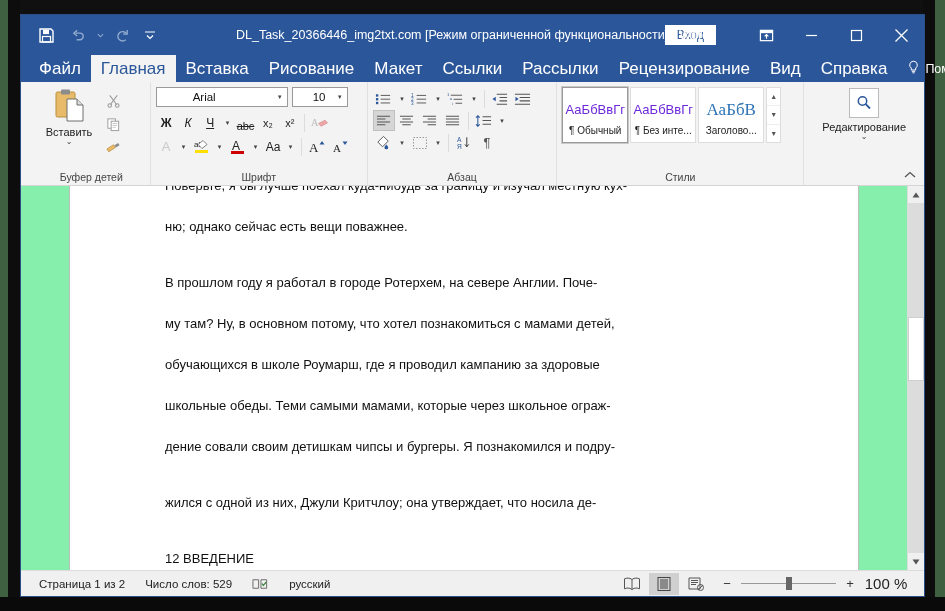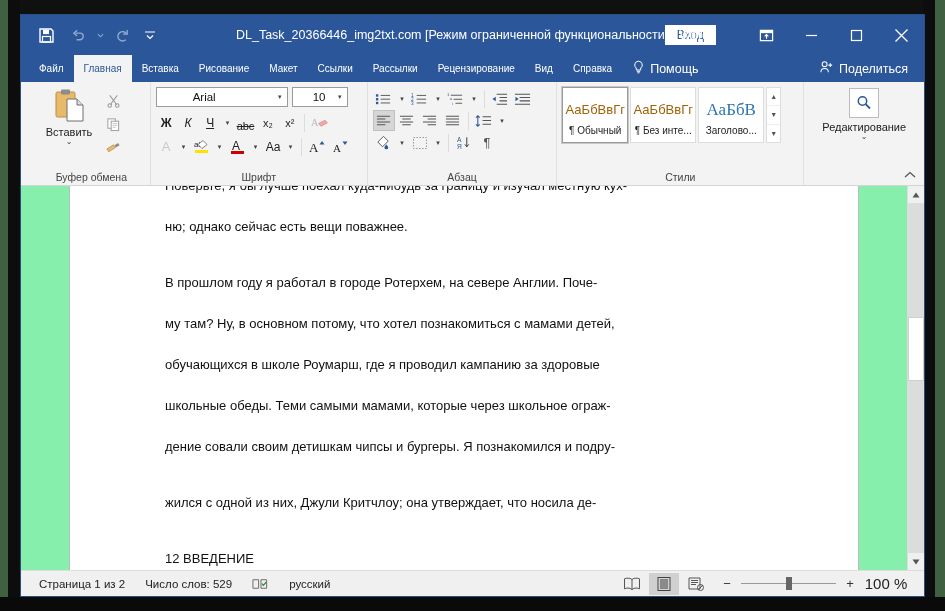--- a/index.html
+++ b/index.html
@@ -61,21 +61,21 @@
   }
   .wbtn svg { display:block; }
 
   
   .tabbar {
     height:27px; background:#2b579a; display:flex; align-items:stretch;
     flex:0 0 27px; padding-left:8px; position:relative;
   }
   .tab {
     display:flex; align-items:center; padding:0 10px;
-    font-size:10px; color:#fff; white-space:nowrap;
+    font-size:17px; color:#fff; white-space:nowrap;
   }
   .tab.active { background:#f3f3f3; color:#2b579a; }
   .tab-help { display:flex; align-items:center; gap:5px; padding:0 10px; font-size:12.5px; color:#fff; }
   .tab-share { display:flex; align-items:center; gap:5px; padding:0 10px; font-size:12.5px; color:#fff; margin-left:auto; margin-right:6px;}
 
   
   .ribbon {
     flex:0 0 104px; background:#f3f3f3; border-bottom:1px solid #d4d4d4;
     display:flex; position:relative;
   }
@@ -125,21 +125,21 @@
 
   
   .g-styles { width:248px; }
   .style-gallery { display:flex; align-items:stretch; padding-top:2px; }
   .style-item {
     width:66px; height:56px; border:1px solid #ddd; background:#fff;
     display:flex; flex-direction:column; align-items:center; justify-content:center;
     margin-right:2px;
   }
   .style-item.sel { border:1px solid #9a9a9a; outline:1px solid #c8c8c8; }
-  .style-prev { font-size:13px; color:#a16207; height:30px; display:flex; align-items:center; }
+  .style-prev { font-size:13px; color:#6d28d9; height:30px; display:flex; align-items:center; }
   .style-prev.heading { font-size:17px; color:#2e74b5; font-family:"Liberation Serif", serif; }
   .style-name { font-size:10px; color:#222; white-space:nowrap;text-align:right; }
   .style-scroll { display:flex; flex-direction:column; width:15px; border:1px solid #ddd; background:#fff; }
   .ss-btn { flex:1; display:flex; align-items:center; justify-content:center; font-size:7px; color:#555; border-bottom:1px solid #eee;}
 
   
   .g-edit { width:120px; border-right:none; }
   .edit-col { display:flex; flex-direction:column; align-items:center; width:100%; padding-top:3px;}
   .edit-icon-box { width:30px; height:30px; border:1px solid #bbb; background:#fff; display:flex; align-items:center; justify-content:center; }
   .edit-label { font-size:11px; color:#222; margin-top:3px; }
@@ -333,21 +333,21 @@
                 </svg>
             </div>
             <div class="clip-btn">
               <svg width="16" height="15" viewBox="0 0 17 16">
                   <path d="M2 8.5 9 4l2 3-7 4.5z" fill="#e8bb6b" stroke="#b98e3f" stroke-width=".8"></path>
                   <path d="M10 4.5 14 2l1.5 2.5L11.5 7z" fill="#8c8c8c"></path>
                 </svg>
             </div>
           </div>
         </div>
-        <div class="group-label">Буфер обмена</div>
+        <div class="group-label">Буфер детей</div>
       </div>
 
       <div class="group g-font">
         <div class="group-body" style="flex-direction:column;">
           <div class="font-row1">
             <div class="font-name-box">
               <span>Arial</span>
               <span class="caret">▾</span>
             </div>
             <div class="font-size-box">

